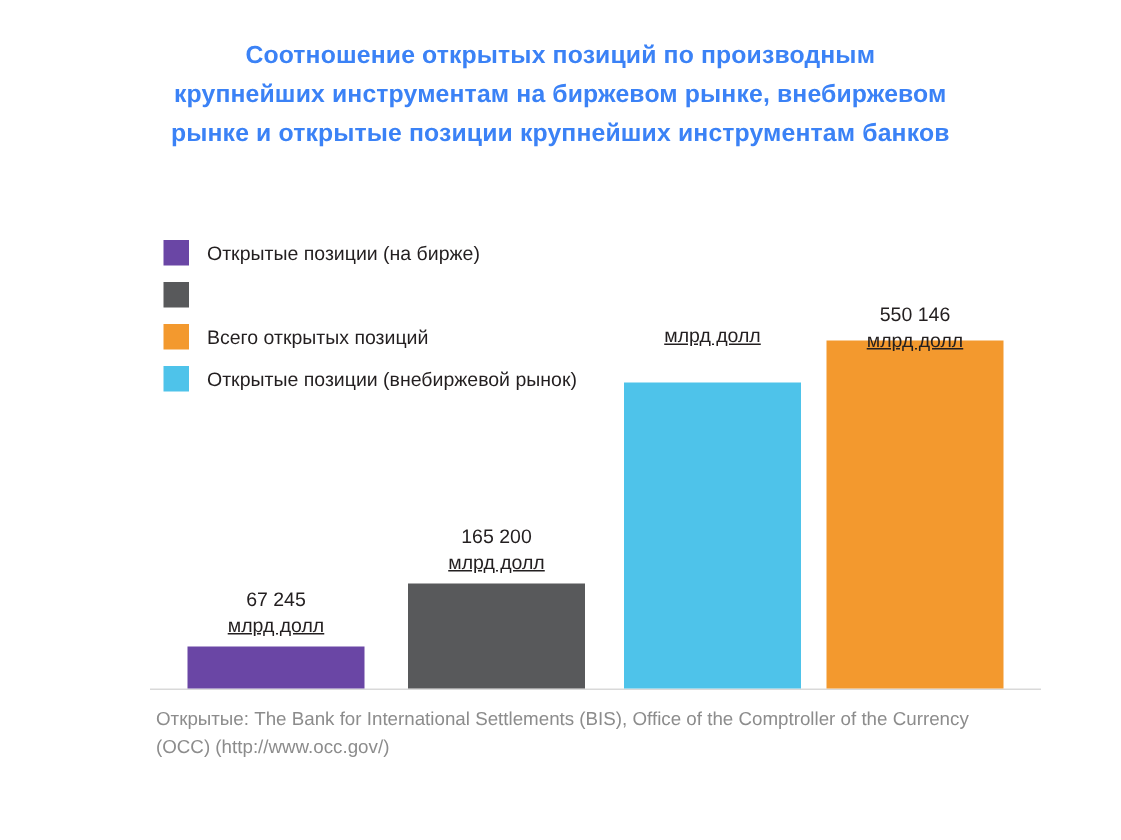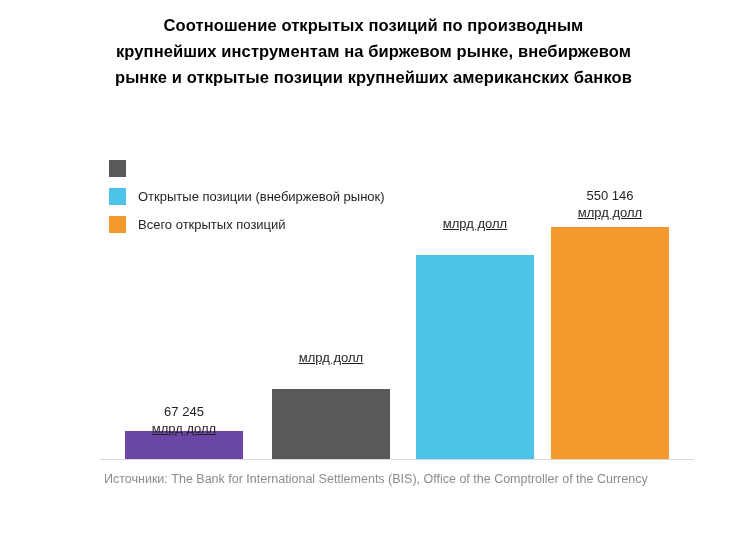--- a/index.html
+++ b/index.html
@@ -96,63 +96,69 @@
     width: 600px;
     font-size: 12.5px;
     color: #8C8C8C;
     line-height: 19px;
   }
   #source-note .sline { display: block; }
 </style>
 </head>
 <body style="background: rgb(255, 255, 255);">
 
-<div id="chart-title" style="color: #000000;">
+<div id="chart-title" style="color: #3b82f6; margin-top: 12px;">
   <span class="tline">Соотношение открытых позиций по производным</span>
   <span class="tline">крупнейших инструментам на биржевом рынке, внебиржевом</span>
-  <span class="tline">рынке и открытые позиции крупнейших американских банков</span>
+  <span class="tline">рынке и открытые позиции крупнейших инструментам банков</span>
 </div>
 
 <div id="legend">
   <div class="legend-item">
+    <span class="legend-swatch" style="background: rgb(106, 70, 165);"></span>
+    <span class="legend-label">Открытые позиции (на бирже)</span>
+  </div>
+  <div class="legend-item">
     <span class="legend-swatch" style="background: rgb(88, 89, 91);"></span>
+  </div>
+  <div class="legend-item">
+    <span class="legend-swatch" style="background: rgb(243, 153, 46);"></span>
+    <span class="legend-label">Всего открытых позиций</span>
   </div>
   <div class="legend-item">
     <span class="legend-swatch" style="background: rgb(78, 195, 234);"></span>
     <span class="legend-label">Открытые позиции (внебиржевой рынок)</span>
-  </div>
-  <div class="legend-item">
-    <span class="legend-swatch" style="background: rgb(243, 153, 46);"></span>
-    <span class="legend-label">Всего открытых позиций</span>
   </div>
 </div>
 
 <div id="plot-area">
 
   <div id="baseline" style="background: rgb(217, 217, 217);"></div>
 
   <div class="bar" style="left: 125px; width: 118px; height: 28px; background: rgb(106, 70, 165);"></div>
-  <div class="bar-value" style="left: 125px; width: 118px; top: 391px; margin-top: 12px;">
+  <div class="bar-value" style="left: 125px; width: 118px; top: 391px;">
     <span class="vnum">67 245</span>
     <span class="vunit">млрд долл</span>
   </div>
 
   <div class="bar" style="left: 272px; width: 118px; height: 70px; background: rgb(88, 89, 91);"></div>
   <div class="bar-value" style="left: 272px; width: 118px; top: 349px;">
+    <span class="vnum">165 200</span>
     <span class="vunit">млрд долл</span>
   </div>
 
   <div class="bar" style="left: 416px; width: 118px; height: 204px; background: rgb(78, 195, 234);"></div>
   <div class="bar-value" style="left: 416px; width: 118px; top: 215px;">
     <span class="vunit">млрд долл</span>
   </div>
 
   <div class="bar" style="left: 551px; width: 118px; height: 232px; background: rgb(243, 153, 46);"></div>
-  <div class="bar-value" style="left: 551px; width: 118px; top: 187px;">
+  <div class="bar-value" style="left: 551px; width: 118px; top: 201px;">
     <span class="vnum">550 146</span>
     <span class="vunit">млрд долл</span>
   </div>
 
 </div>
 
 <div id="source-note">
-  <span class="sline">Источники: The Bank for International Settlements (BIS), Office of the Comptroller of the Currency</span>
+  <span class="sline">Открытые: The Bank for International Settlements (BIS), Office of the Comptroller of the Currency</span>
+  <span class="sline">(OCC)  (http://www.occ.gov/)</span>
 </div>
 
 </body></html>

